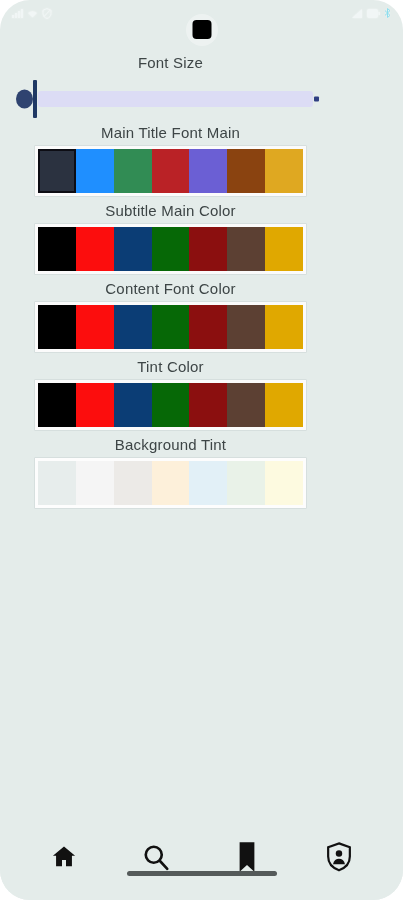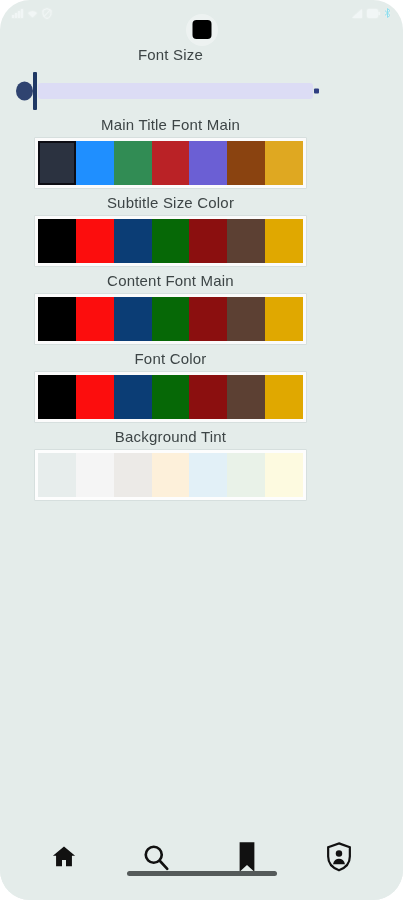--- a/index.html
+++ b/index.html
@@ -52,21 +52,21 @@
     transform:translateX(-50%);
     width:32px; height:32px;
     border-radius:50%;
     background:rgba(255,255,255,.35);
     z-index:5;
   }
 
   
   #content {
     position:absolute;
-    top:40px; left:0;
+    top:48px; left:0;
     width:341px;
     padding-bottom:10px;
   }
 
   .section-label {
     text-align:center;
     font-size:15px;
     color:#3d4546;
     letter-spacing:.2px;
     padding:6px 0 5px;
@@ -224,43 +224,43 @@
     <div class="palette">
         <div class="swatch selected" title="#2b3240" style="background: rgb(43, 50, 64);"></div>
         <div class="swatch" title="#1f8fff" style="background: rgb(31, 143, 255);"></div>
         <div class="swatch" title="#318c54" style="background: rgb(49, 140, 84);"></div>
         <div class="swatch" title="#ba2226" style="background: rgb(186, 34, 38);"></div>
         <div class="swatch" title="#6b5fd4" style="background: rgb(107, 95, 212);"></div>
         <div class="swatch" title="#8a4310" style="background: rgb(138, 67, 16);"></div>
         <div class="swatch" title="#dfa821" style="background: rgb(223, 168, 33);"></div>
       </div>
 
-    <div class="section-label" style="color: rgb(61, 69, 70);">Subtitle Size Color</div>
+    <div class="section-label" style="color: rgb(61, 69, 70);">Subtitle Main Color</div>
     <div class="palette">
         <div class="swatch" title="#000000" style="background: rgb(0, 0, 0);"></div>
         <div class="swatch" title="#fc0d0d" style="background: rgb(252, 13, 13);"></div>
         <div class="swatch" title="#0b3d75" style="background: rgb(11, 61, 117);"></div>
         <div class="swatch" title="#066806" style="background: rgb(6, 104, 6);"></div>
         <div class="swatch" title="#8b0f0f" style="background: rgb(139, 15, 15);"></div>
         <div class="swatch" title="#5c4033" style="background: rgb(92, 64, 51);"></div>
         <div class="swatch" title="#e0a800" style="background: rgb(224, 168, 0);"></div>
       </div>
 
-    <div class="section-label" style="color: rgb(61, 69, 70);">Content Font Main</div>
+    <div class="section-label" style="color: rgb(61, 69, 70);">Content Font Color</div>
     <div class="palette">
         <div class="swatch" title="#000000" style="background: rgb(0, 0, 0);"></div>
         <div class="swatch" title="#fc0d0d" style="background: rgb(252, 13, 13);"></div>
         <div class="swatch" title="#0b3d75" style="background: rgb(11, 61, 117);"></div>
         <div class="swatch" title="#066806" style="background: rgb(6, 104, 6);"></div>
         <div class="swatch" title="#8b0f0f" style="background: rgb(139, 15, 15);"></div>
         <div class="swatch" title="#5c4033" style="background: rgb(92, 64, 51);"></div>
         <div class="swatch" title="#e0a800" style="background: rgb(224, 168, 0);"></div>
       </div>
 
-    <div class="section-label" style="color: rgb(61, 69, 70);">Font Color</div>
+    <div class="section-label" style="color: rgb(61, 69, 70);">Tint Color</div>
     <div class="palette">
         <div class="swatch" title="#000000" style="background: rgb(0, 0, 0);"></div>
         <div class="swatch" title="#fc0d0d" style="background: rgb(252, 13, 13);"></div>
         <div class="swatch" title="#0b3d75" style="background: rgb(11, 61, 117);"></div>
         <div class="swatch" title="#066806" style="background: rgb(6, 104, 6);"></div>
         <div class="swatch" title="#8b0f0f" style="background: rgb(139, 15, 15);"></div>
         <div class="swatch" title="#5c4033" style="background: rgb(92, 64, 51);"></div>
         <div class="swatch" title="#e0a800" style="background: rgb(224, 168, 0);"></div>
       </div>
 

